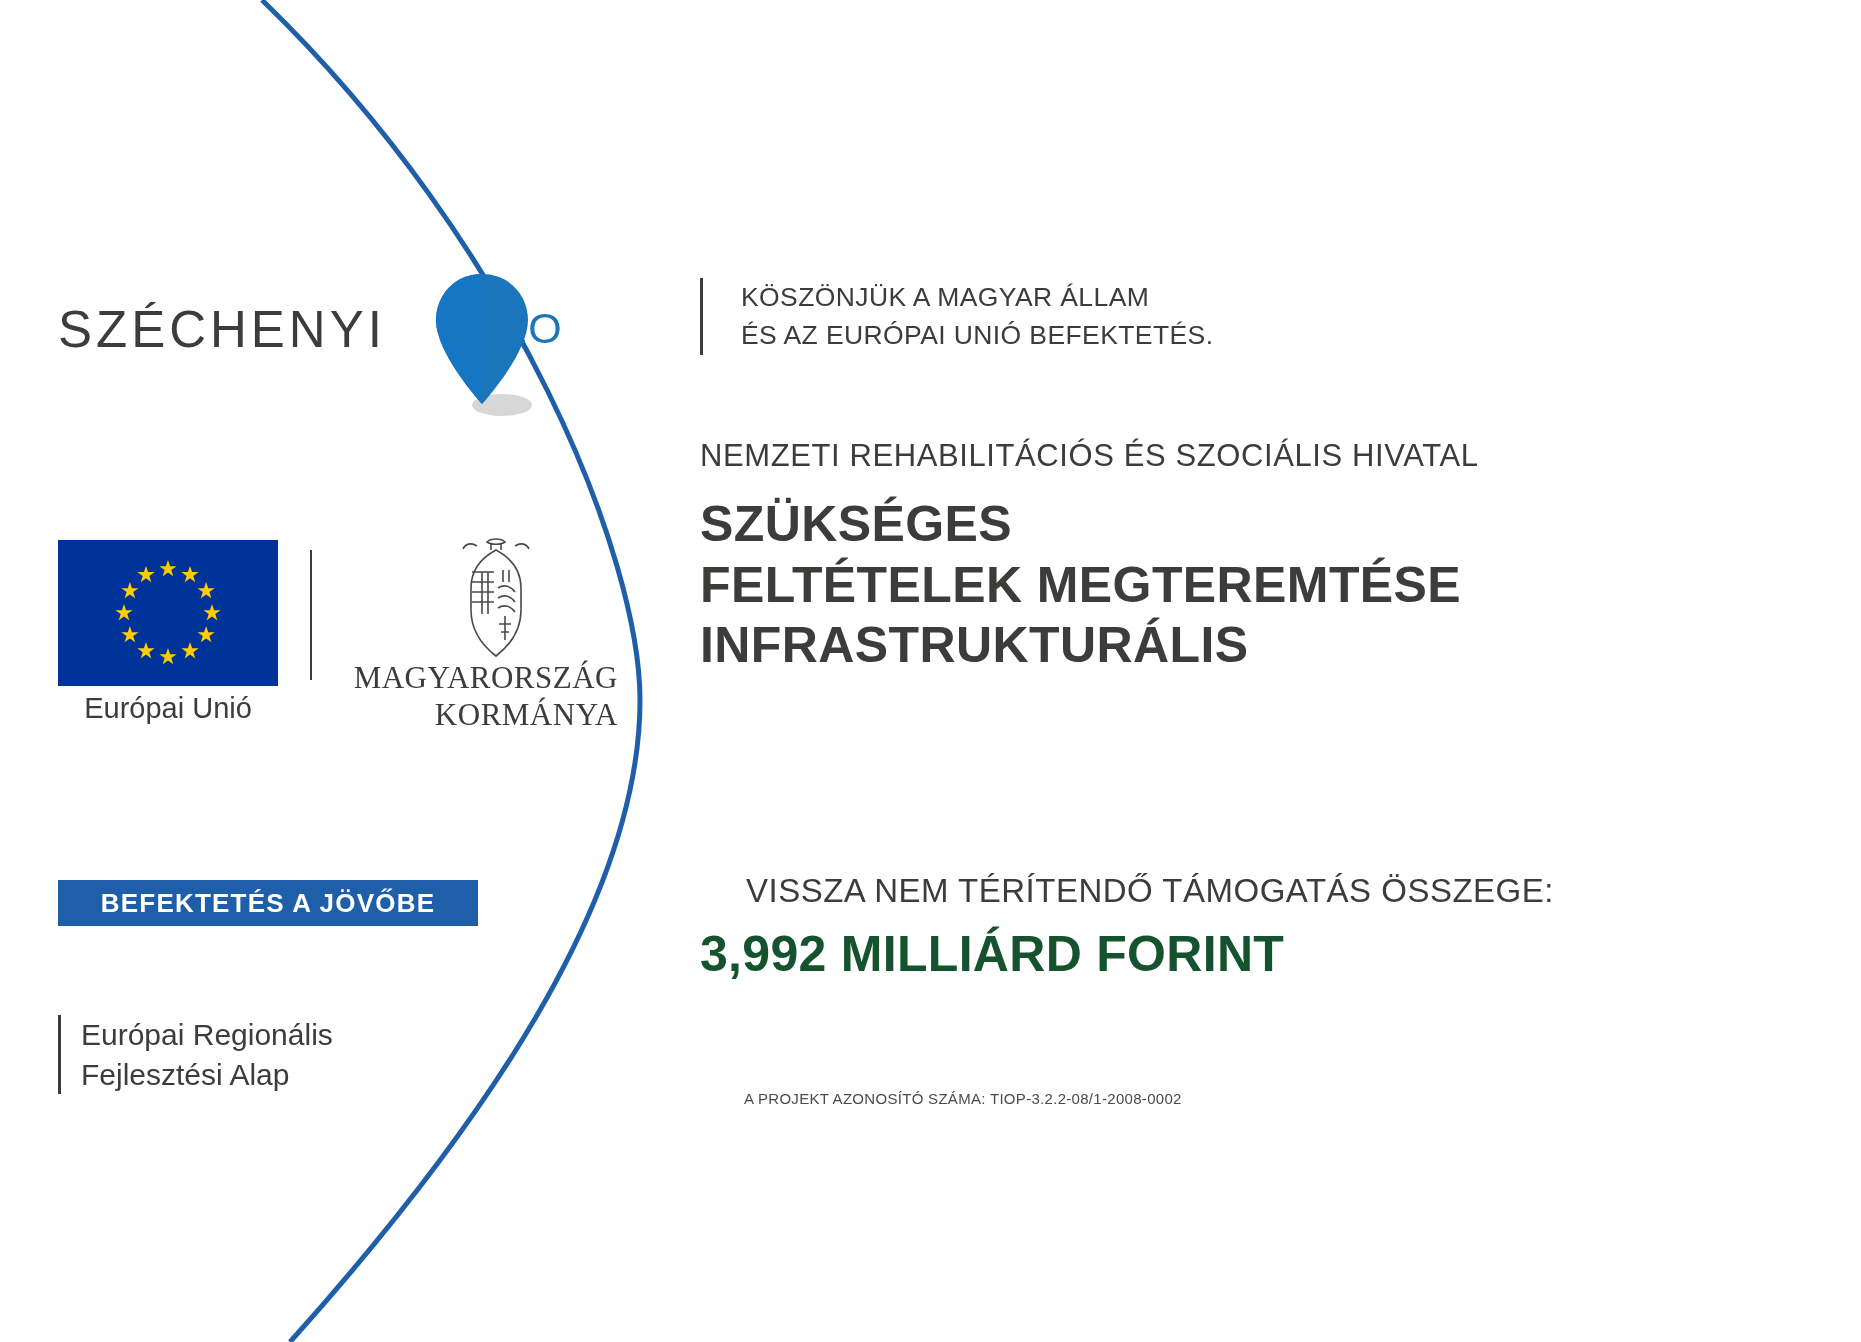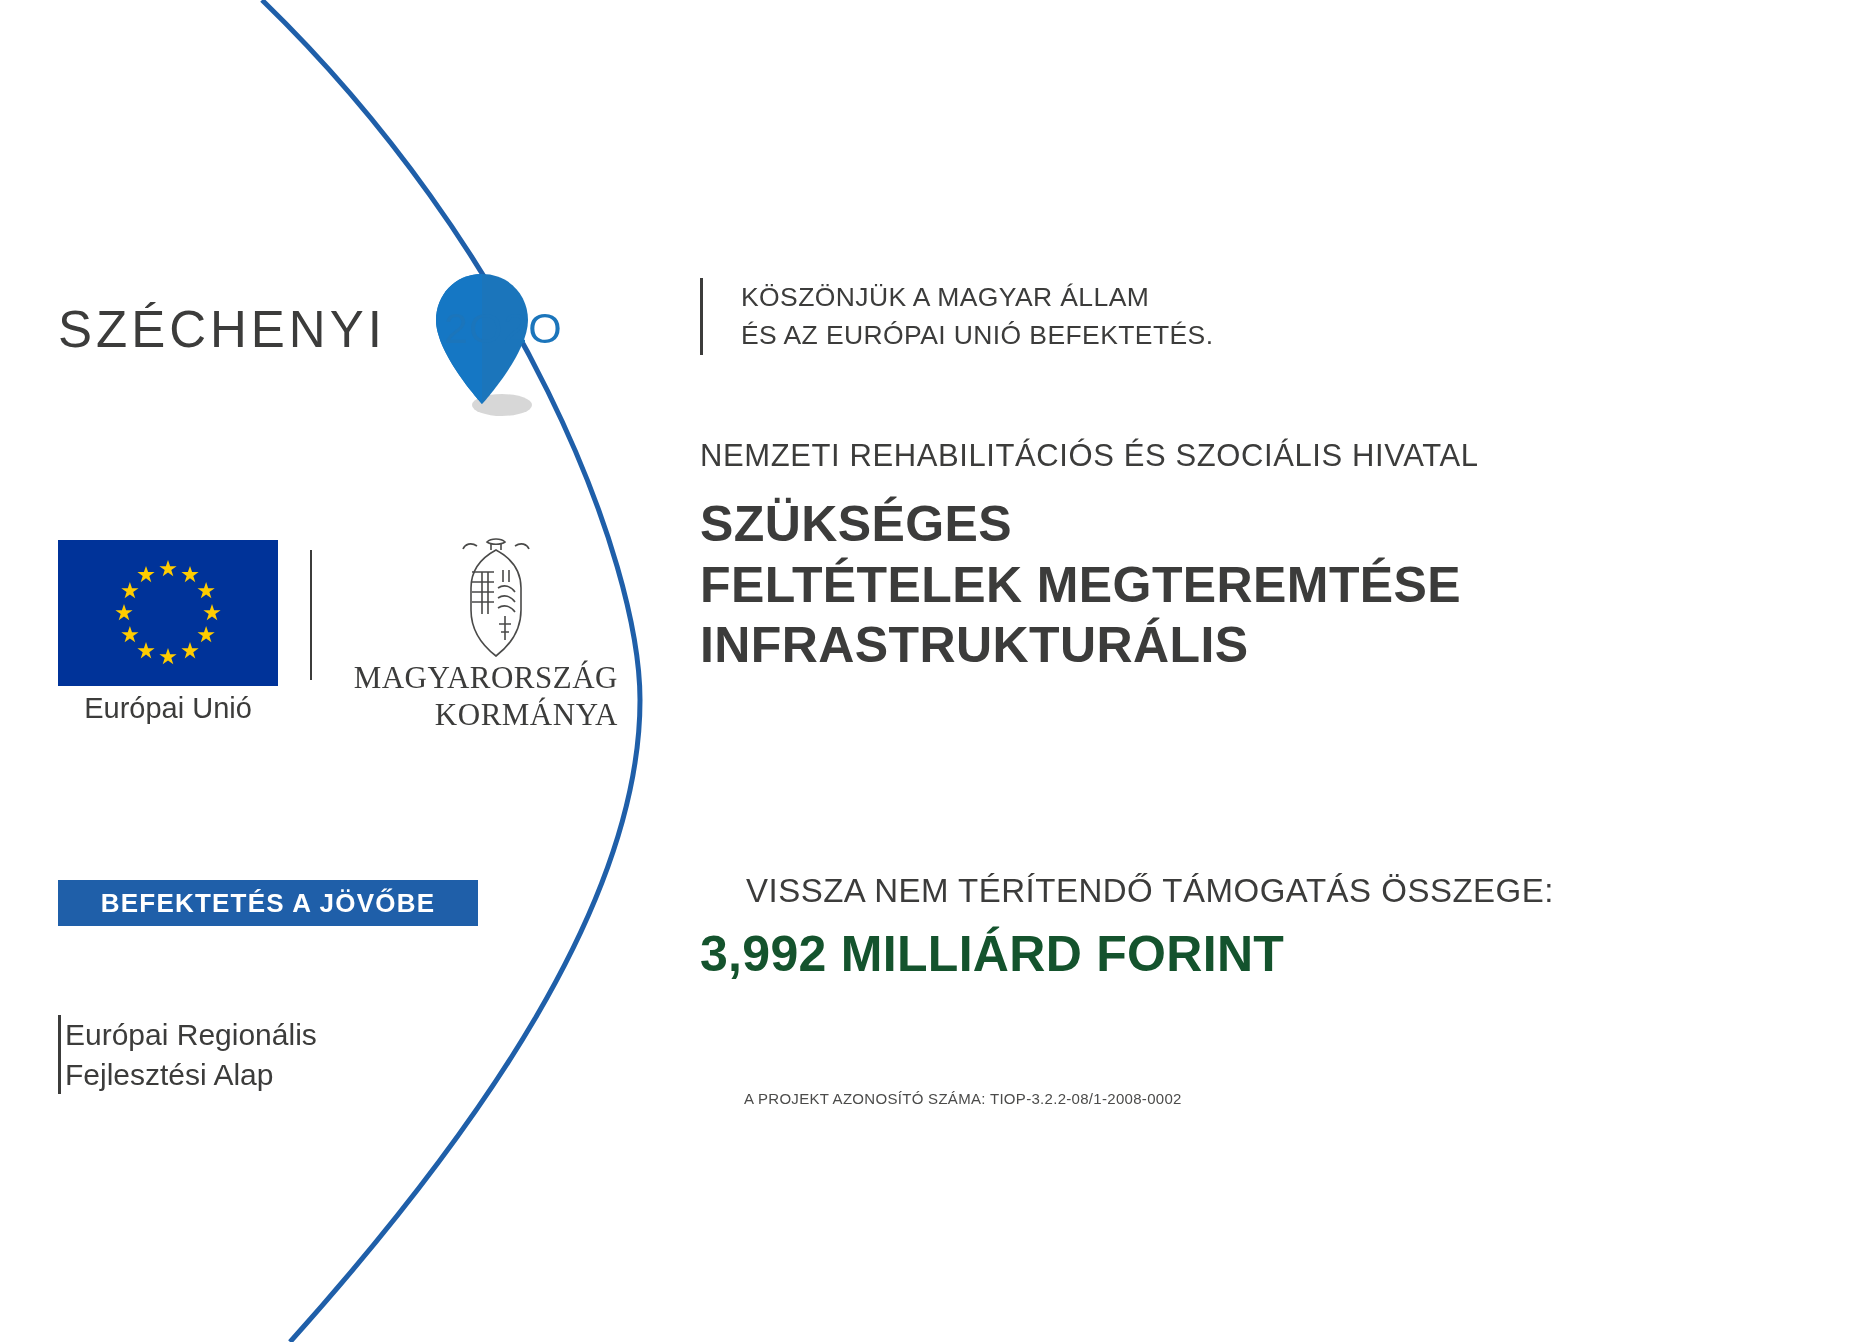--- a/index.html
+++ b/index.html
@@ -137,21 +137,21 @@
     display: flex;
     align-items: center;
     justify-content: center;
   }
 
   
   .erfa {
     position: absolute;
     left: 58px;
     top: 1015px;
-    padding-left: 4px;
+    padding-left: 20px;
     border-left: 3px solid #3c3c3b;
     font-size: 30px;
     line-height: 1.32;
     color: #3c3c3b;
   }
   .erfa span { display: block; }
 
   
   .right-col {
     position: absolute;

